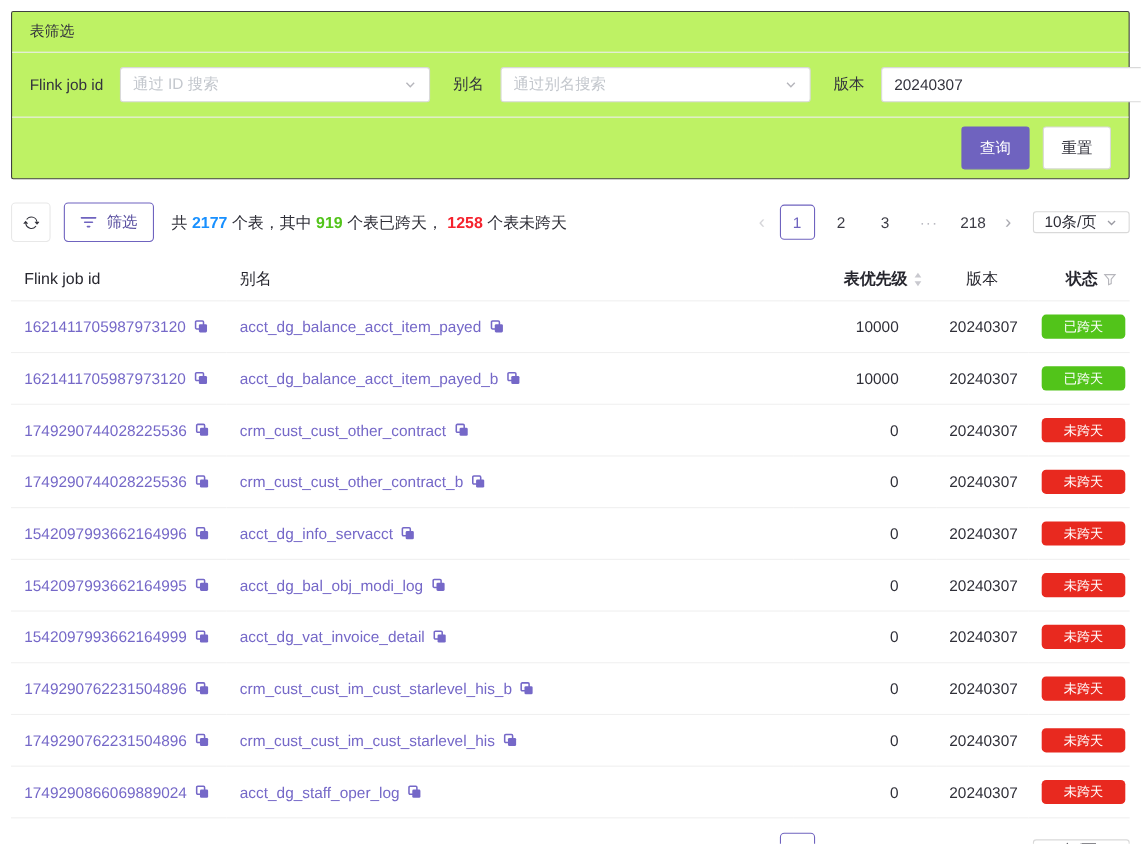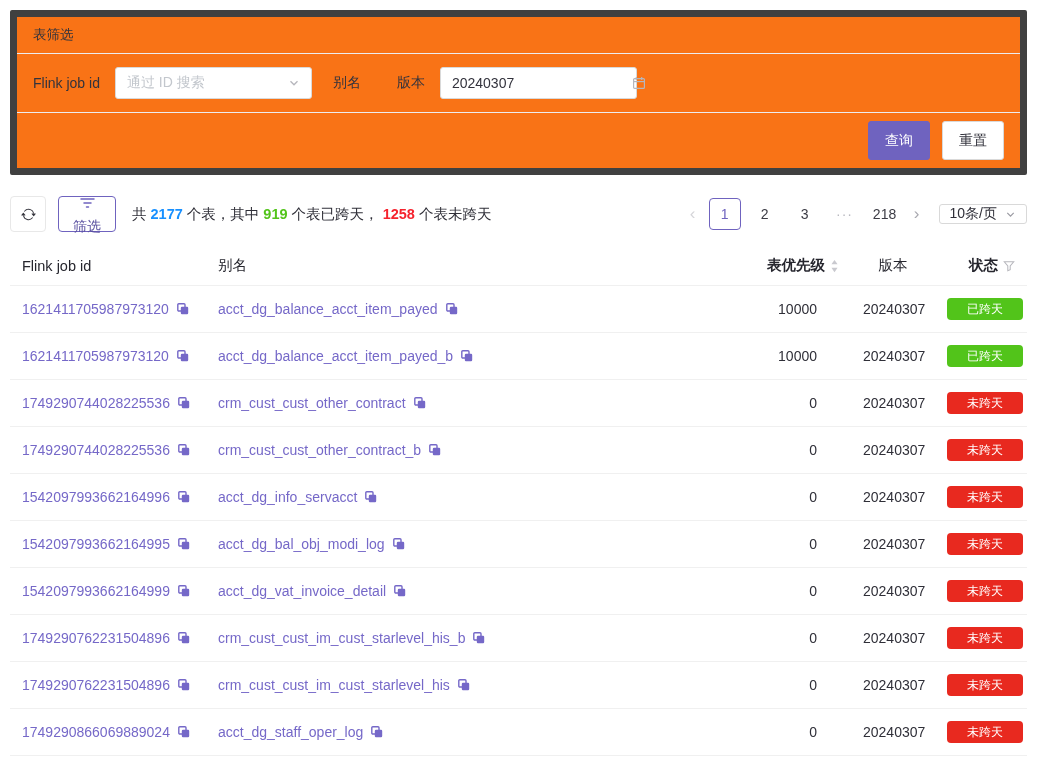--- a/index.html
+++ b/index.html
@@ -5,28 +5,28 @@
   * { box-sizing: border-box; }
   html, body { margin: 0; padding: 0; background: #fff; }
   body {
     font-family: "Liberation Sans", "DejaVu Sans", sans-serif;
     color: #33333d;
     font-size: 14px;
   }
   .page { width: 1037px; height: 767px; padding: 10px 10px 0 10px; overflow: hidden; }
 
   
-  .filter-card { border: 7px solid #404040; border-radius: 2px; background: #f97316; }
+  .filter-card { border: 1px solid #404040; border-radius: 2px; background: #bef264; }
   .card-header { padding: 9px 16px; border-bottom: 1px solid #ededf0; font-size: 13.5px; color: #33333d; }
   .card-body { display: flex; align-items: center; padding: 13px 16px; border-bottom: 1px solid #ededf0; }
   .field { display: flex; align-items: center; margin-right: 21px; }
   .field:last-child { margin-right: 0; }
   .field-label { margin-right: 15px; font-size: 14px; color: #33333d; white-space: nowrap; }
   .select-box, .date-box {
-    width: 197px; height: 32px; border: 1px solid #d9d9d9; border-radius: 3px;
+    width: 282px; height: 32px; border: 1px solid #d9d9d9; border-radius: 3px;
     display: flex; align-items: center; justify-content: space-between;
     padding: 0 11px; background: #fff; cursor: pointer;
   }
   .placeholder { color: #c3c7cd; font-size: 14px; }
   .date-box input {
     border: none; outline: none; padding: 0; margin: 0; width: 180px;
     font-family: inherit; font-size: 14px; color: #33333d; background: transparent;
   }
   .card-footer { display: flex; justify-content: flex-end; align-items: center; gap: 12px; padding: 8px 16px; }
   .btn { height: 39px; padding: 0 16px; border-radius: 3px; font-size: 14px; cursor: pointer; font-family: inherit; }
@@ -35,21 +35,21 @@
 
   
   .toolbar { display: flex; align-items: center; margin-top: 21px; }
   .icon-btn {
     width: 36px; height: 36px; border: 1px solid #e8e8e8; border-radius: 4px;
     background: #fff; display: flex; align-items: center; justify-content: center; cursor: pointer;
   }
   .filter-btn {
     height: 36px; margin-left: 12px; padding: 0 14px; border: 1px solid var(--primary, #6f63bf);
     border-radius: 4px; background: #fff; color: #564c9e; font-size: 14px;
-    display: flex; align-items: center; gap: 9px; cursor: pointer; font-family: inherit; flex-direction: column;
+    display: flex; align-items: center; gap: 9px; cursor: pointer; font-family: inherit;
   }
   .summary { margin-left: 16px; font-size: 14.5px; color: #2f2f38; white-space: pre; }
   .summary b { font-weight: bold; }
   .num-blue { color: var(--blue, #1890ff); }
   .num-green { color: var(--green, #52c41a); text-align: right; }
   .num-red { color: var(--red, #f5222d); }
 
   
   .pager-zone { margin-left: auto; display: flex; align-items: center; }
   .pager { display: flex; align-items: center; }
@@ -110,20 +110,28 @@
           <span class="placeholder">通过 ID 搜索</span>
           <span>
             <svg width="12" height="12" viewBox="0 0 12 12">
                 <path d="M2.5 4.2 L6 7.8 L9.5 4.2" fill="none" stroke="#b6b6bc" stroke-width="1.3"></path>
               </svg>
           </span>
         </div>
       </div>
       <div class="field">
         <span class="field-label">别名</span>
+        <div class="select-box">
+          <span class="placeholder">通过别名搜索</span>
+          <span>
+            <svg width="12" height="12" viewBox="0 0 12 12">
+                <path d="M2.5 4.2 L6 7.8 L9.5 4.2" fill="none" stroke="#b6b6bc" stroke-width="1.3"></path>
+              </svg>
+          </span>
+        </div>
       </div>
       <div class="field">
         <span class="field-label">版本</span>
         <div class="date-box">
           <input value="20240307" style="">
           <span>
             <svg width="14" height="14" viewBox="0 0 14 14" fill="none" stroke="#b6b6bc" stroke-width="1.2">
               <rect x="1.6" y="2.6" width="10.8" height="9.8" rx="1"></rect>
               <line x1="4.3" y1="1" x2="4.3" y2="4"></line>
                 <line x1="9.7" y1="1" x2="9.7" y2="4"></line>

